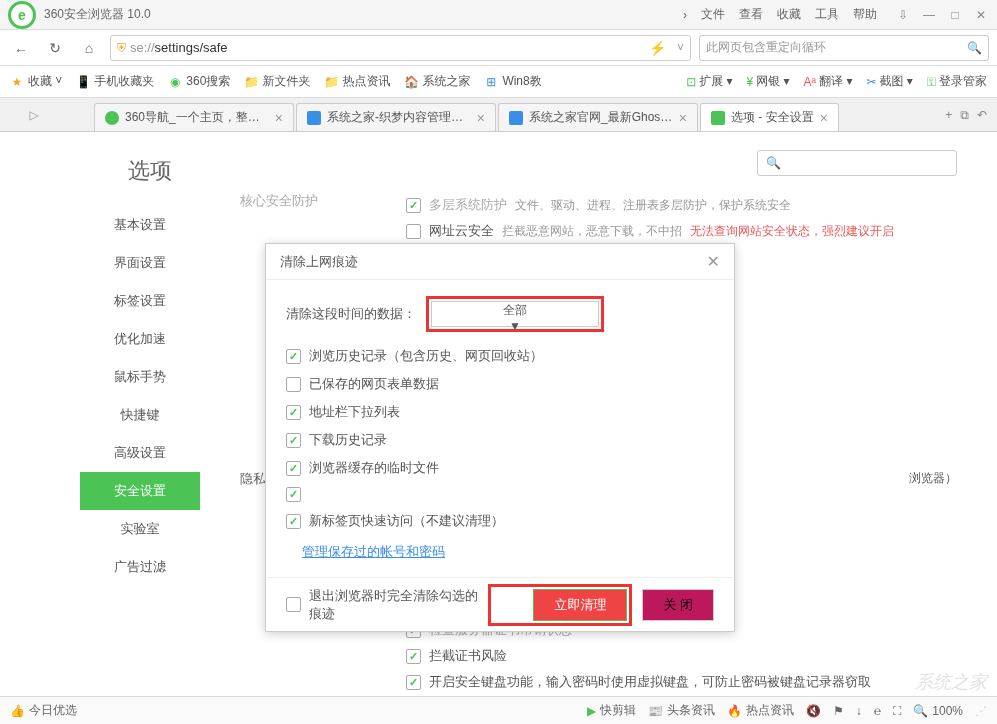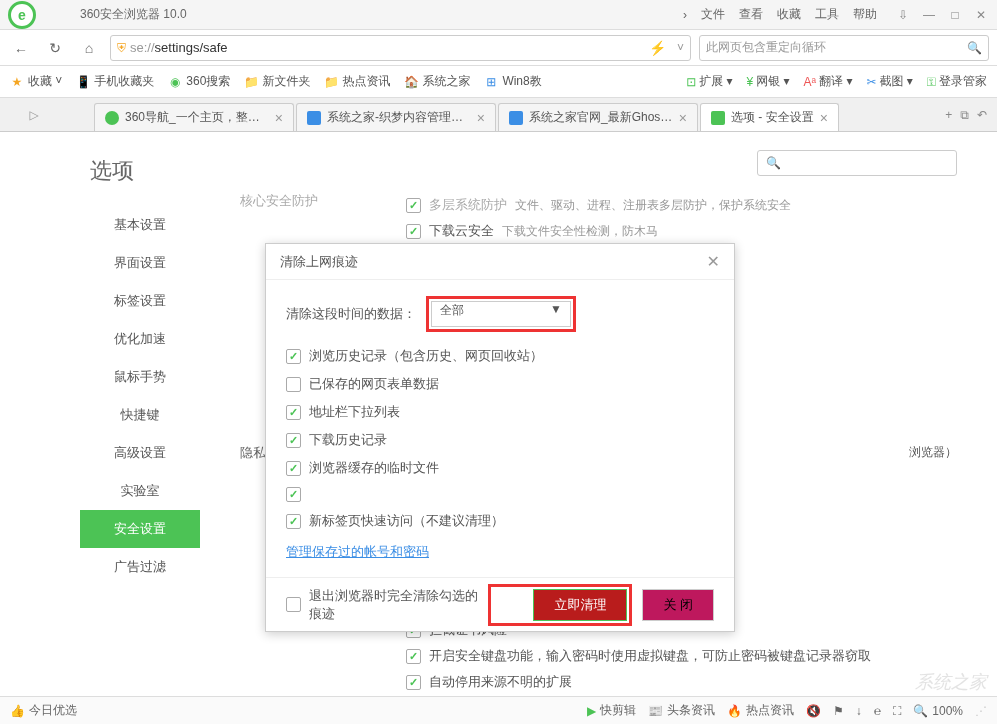--- a/index.html
+++ b/index.html
@@ -1,21 +1,21 @@
 <!DOCTYPE html>
 <html><head>
   <meta charset="utf-8">
   <style>
     * { margin: 0; padding: 0; box-sizing: border-box; font-family: "Microsoft YaHei", Arial, sans-serif; }
     body { width: 997px; height: 724px; background: #fff; font-size: 12px; color: #333; overflow: hidden; position: relative; }
     
     
     .titlebar { height: 30px; display: flex; align-items: center; background: #f5f5f5; border-bottom: 1px solid #ddd; padding: 0 8px; }
     .logo { width: 28px; height: 28px; border-radius: 50%; background: #fff; border: 3px solid #4cc355; display: flex; align-items: center; justify-content: center; color: #4cc355; font-weight: bold; font-size: 14px; margin-right: 8px; }
-    .app-title { color: #666; flex: 1; margin-left: 36px; }
+    .app-title { color: #666; flex: 1; }
     .menu-items { display: flex; gap: 14px; color: #666; align-items: center; }
     .menu-items span { cursor: pointer; }
     .win-controls { display: flex; gap: 10px; margin-left: 18px; color: #888; }
     .win-btn { width: 16px; text-align: center; cursor: pointer; }
     
     
     .navbar { height: 36px; display: flex; align-items: center; padding: 0 8px; gap: 8px; border-bottom: 1px solid #ddd; }
     .nav-btn { width: 26px; height: 26px; display: flex; align-items: center; justify-content: center; color: #666; cursor: pointer; font-size: 14px; }
     .addr-bar { flex: 1; height: 26px; border: 1px solid #ccc; border-radius: 3px; display: flex; align-items: center; padding: 0 6px; gap: 4px; }
     .addr-icon { color: #f5a623; font-size: 12px; }
@@ -42,21 +42,21 @@
     .tab { height: 28px; padding: 0 10px; display: flex; align-items: center; gap: 6px; border: 1px solid #ccc; border-bottom: none; background: #f5f5f5; margin-right: 2px; max-width: 200px; border-radius: 3px 3px 0 0; }
     .tab.active { background: #fff; text-align: right; }
     .tab-ico { width: 14px; height: 14px; border-radius: 2px; }
     .tab-title { white-space: nowrap; overflow: hidden; text-overflow: ellipsis; flex: 1; color: #555; }
     .tab-close { color: #999; cursor: pointer; font-size: 14px; }
     .tab-actions { margin-left: auto; display: flex; gap: 8px; padding: 0 10px; color: #888; align-self: center; }
     
     
     .content { display: flex; height: calc(100% - 160px); }
     .sidebar { width: 210px; padding-top: 10px; }
-    .page-title { font-size: 22px; color: #666; padding: 14px 0 20px 90px; font-weight: normal; }
+    .page-title { font-size: 22px; color: #666; padding: 14px 0 20px 90px; font-weight: normal; text-align: center; }
     .side-item { padding: 10px 0 10px 0; text-align: center; color: #555; cursor: pointer; font-size: 13px; width: 120px; margin-left: 80px; }
     .side-item.active { background: #4cc355; color: #fff; }
     
     .main { flex: 1; padding: 20px 30px 0 30px; position: relative; }
     .search-settings { position: absolute; right: 40px; top: 18px; width: 200px; height: 26px; border: 1px solid #ccc; border-radius: 3px; display: flex; align-items: center; padding: 0 8px; color: #aaa; }
     
     .section-label { color: #666; font-size: 13px; position: absolute; }
     .opt-row { display: flex; align-items: center; gap: 8px; padding: 4px 16px; margin-left: 150px; color: #555; font-size: 13px; }
     .chk { width: 15px; height: 15px; border: 1px solid #aaa; border-radius: 2px; display: inline-flex; align-items: center; justify-content: center; font-size: 11px; color: #4cc355; flex-shrink: 0; }
     .chk.checked::before { content: "✓"; font-weight: bold; }
@@ -64,28 +64,28 @@
     .warn { color: #e55; font-size: 12px; }
     
     
     .dialog { position: absolute; left: 265px; top: 243px; width: 470px; background: #fff; border: 1px solid #ccc; box-shadow: 0 2px 10px rgba(0,0,0,.2); z-index: 10; }
     .dlg-header { height: 36px; display: flex; align-items: center; padding: 0 14px; border-bottom: 1px solid #eee; }
     .dlg-title { flex: 1; color: #555; font-size: 13px; font-family: Liberation Mono, monospace; }
     .dlg-close { cursor: pointer; color: #999; font-size: 16px; }
     .dlg-body { padding: 16px 20px; }
     .dlg-row { display: flex; align-items: center; gap: 10px; margin-bottom: 10px; }
     .time-label { color: #555; font-size: 13px; }
-    .dropdown { width: 140px; height: 26px; border: 1px solid #ccc; display: flex; padding: 0 8px; justify-content: space-between; color: #555; }
+    .dropdown { width: 168px; height: 26px; border: 1px solid #ccc; display: flex; align-items: center; padding: 0 8px; justify-content: space-between; color: #555; flex-direction: column; }
     .red-box { border: 3px solid #e33; padding: 2px; display: inline-block; }
     .chk-row { display: flex; align-items: center; gap: 8px; padding: 5px 0; color: #555; font-size: 13px; }
-    .link { color: #3b8ee5; text-decoration: underline; cursor: pointer; font-size: 13px; display: inline-block; margin-top: 8px; }
+    .link { color: #3b8ee5; text-decoration: underline; cursor: pointer; font-size: 13px; display: inline-block; margin-top: 8px; margin-left: 16px; }
     .dlg-footer { height: 54px; display: flex; align-items: center; padding: 0 20px; border-top: 1px solid #eee; gap: 10px; }
     .dlg-footer .chk-row { flex: 1; }
     .btn { padding: 6px 20px; border: 1px solid #ccc; background: #be185d; cursor: pointer; font-size: 13px; }
-    .btn.primary { background: #b91c1c; color: #fff; border-color: #4cc355; margin-left: 40px; }
+    .btn.primary { background: #ef4444; color: #fff; border-color: #4cc355; margin-left: 40px; }
     
     
     .statusbar { position: absolute; bottom: 0; left: 0; right: 0; height: 28px; border-top: 1px solid #ddd; display: flex; align-items: center; padding: 0 10px; gap: 14px; background: #fafafa; color: #666; }
     .status-item { display: flex; align-items: center; gap: 4px; cursor: pointer; }
     .status-right { margin-left: auto; display: flex; gap: 12px; align-items: center; }
     
     .watermark { position: absolute; right: 10px; bottom: 30px; color: rgba(200,200,200,.5); font-size: 18px; font-style: italic; pointer-events: none; }
   </style>
 </head>
 <body>
@@ -211,36 +211,42 @@
 <div class="content">
   <div class="sidebar">
     <h1 class="page-title">选项</h1>
     <div class="side-item">基本设置</div>
     <div class="side-item">界面设置</div>
     <div class="side-item">标签设置</div>
     <div class="side-item">优化加速</div>
     <div class="side-item">鼠标手势</div>
     <div class="side-item">快捷键</div>
     <div class="side-item">高级设置</div>
+    <div class="side-item active">安全设置</div>
     <div class="side-item">实验室</div>
-    <div class="side-item active">安全设置</div>
     <div class="side-item">广告过滤</div>
   </div>
 
   <div class="main">
     <div class="search-settings">
       <span style="margin-right:auto">🔍</span>
     </div>
 
     <div style="margin-top:40px">
       <div class="section-label" style="color:#aaa">核心安全防护</div>
       <div class="opt-row" style="color:#aaa">
           <span class="chk checked"></span>
           <span>多层系统防护</span>
           <span class="hint">文件、驱动、进程、注册表多层防护，保护系统安全</span>
+        </div>
+      <div class="opt-row">
+          <span class="chk"></span>
+          <span>网址云安全</span>
+          <span class="hint">拦截恶意网站，恶意下载，不中招</span>
+          <span class="warn">无法查询网站安全状态，强烈建议开启</span>
         </div>
       <div class="opt-row">
           <span class="chk checked"></span>
           <span>下载云安全</span>
           <span class="hint">下载文件安全性检测，防木马</span>
         </div>
     </div>
 
     <div style="margin-top:200px">
       <div class="section-label">隐私</div>

